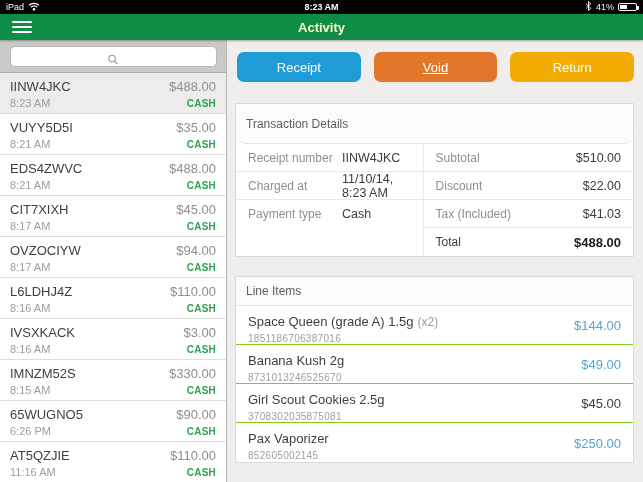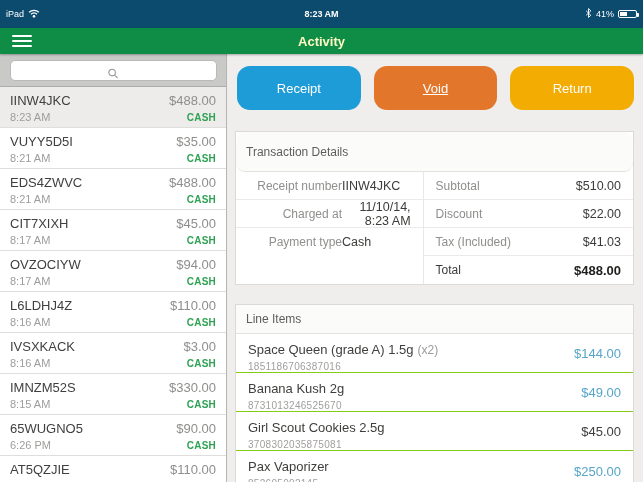--- a/index.html
+++ b/index.html
@@ -1,20 +1,20 @@
 <!DOCTYPE html>
 <html><head>
 <meta charset="utf-8">
 <style>
   * { margin:0; padding:0; box-sizing:border-box; }
   html,body { width:643px; height:482px; overflow:hidden; }
   body { font-family:"Liberation Sans", sans-serif; background:#fff; position:relative; }
 
   
-  .status-bar { height:28px; background:#0c4a6e; color:#fff; font-size:9px;
+  .status-bar { height:14px; background:#000000; color:#fff; font-size:9px;
     display:flex; align-items:center; justify-content:space-between; padding:0 6px; position:relative; }
   .sb-left, .sb-right { display:flex; align-items:center; gap:4px; }
   .sb-center { position:absolute; left:0; right:0; text-align:center; font-weight:bold; font-size:9px; }
   .battery { width:19px; height:8px; border:1px solid #fff; border-radius:2px; position:relative; }
   .battery .fill { position:absolute; left:1px; top:1px; bottom:1px; width:41%; background:#fff; }
   .battery .nub { position:absolute; right:-3px; top:2px; width:2px; height:4px; background:#fff; border-radius:0 1px 1px 0; }
 
   
   .nav-bar { height:26px; background:#0F8C46; position:relative; z-index:5;
     display:flex; align-items:center; box-shadow:0 1px 2px rgba(0,0,0,.3); }
@@ -37,32 +37,32 @@
   .tx-row { height:41px; padding:6px 10px 0 10px; border-bottom:1px solid #DEDEDC; display:flex; justify-content:space-between; background:#fff; cursor:pointer; }
   .tx-row.selected { background:#EDECEA; }
   .tx-code { font-size:13px; color:#3F3F3F; }
   .tx-time { font-size:11px; color:#9D9D9B; margin-top:3px; }
   .tx-amt-col { text-align:right; }
   .tx-amount { font-size:13px; color:#8E8E8C; }
   .tx-badge { font-size:10px; font-weight:bold; color:#2FA254; margin-top:4px; letter-spacing:.2px; }
 
   
   .actions { display:flex; gap:13px; margin:12px 9px 0 10px; }
-  .action-btn { flex:1; height:44px; border:none; border-radius:13px; color:#fff; font-size:13px;
+  .action-btn { flex:1; height:30px; border:none; border-radius:7px; color:#fff; font-size:13px;
     font-family:"Liberation Sans", sans-serif; cursor:pointer; }
 
   
   .card { background:#fff; border:1px solid #DBDAD8; margin:0 9px 0 8px; }
   .card-details { margin-top:21px; }
   .card-items { margin-top:19px; }
   .card-header { padding:0 10px; font-size:12px; color:#5E5E5C; border-bottom:1px solid #E2E2E0; display:flex; align-items:center; background:#FBFBFA; }
   .card-details .card-header { height:40px;border-radius:9px; }
   .card-items .card-header { height:29px; }
 
-  .details-grid { display:flex;text-align:right; }
+  .details-grid { display:flex; }
   .dg-left { width:47%; }
   .dg-right { width:53%; border-left:1px solid #E8E8E6; }
   .d-row { height:28px; display:flex; align-items:center; padding:0 12px; border-bottom:1px solid #EBEAE8; }
   .d-row:last-child, .d-row.no-sep { border-bottom:none; }
   .d-label { font-size:12px; color:#908F8D; }
   .dg-left .d-label { width:94px; flex:none; }
   .d-value { font-size:12.5px; color:#3B3B39; }
   .dg-right .d-row { justify-content:space-between; }
   .d-row.total .d-label { color:#3B3B39; }
   .d-row.total .d-value { font-weight:bold; color:#1E1E1C; font-size:13px; }

